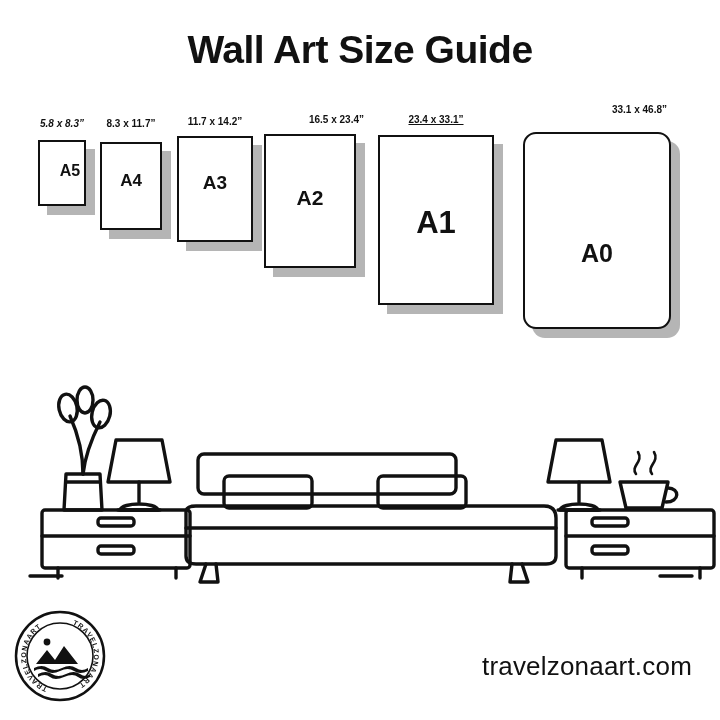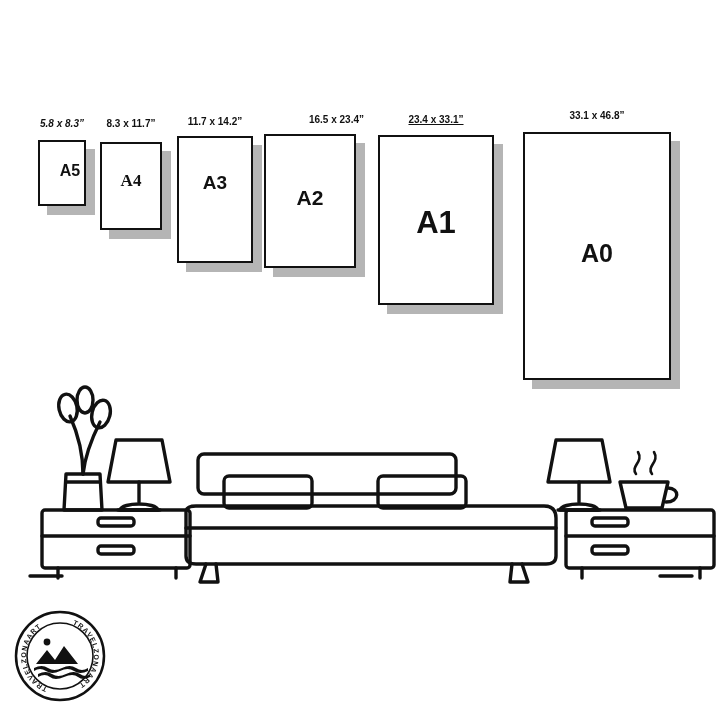--- a/index.html
+++ b/index.html
@@ -94,61 +94,62 @@
     font-size: 7px;
     font-weight: bold;
     letter-spacing: 1px;
   }
 </style>
 </head>
 <body>
 
 <div id="stage">
 
+  <div class="title">Wall Art Size Guide</div>
 
   <div class="frames">
 
     <div class="frame-group">
       <div class="frame-dim" style="left:22px; top:118px; width:80px;font-style:italic;">5.8 x 8.3”</div>
       <div class="frame-box" style="left:38px; top:140px; width:48px; height:66px;">
         <div class="frame-label" style="top:20px; font-size:16px;padding-left:8px;">A5</div>
       </div>
     </div>
 
     <div class="frame-group">
       <div class="frame-dim" style="left:76px; top:118px; width:110px;">8.3 x 11.7”</div>
       <div class="frame-box" style="left:100px; top:142px; width:62px; height:88px;">
-        <div class="frame-label" style="top:27px; font-size:17px;font-family:Liberation Serif, serif;">A4</div>
+        <div class="frame-label" style="top:27px; font-size:17px;">A4</div>
       </div>
     </div>
 
     <div class="frame-group">
       <div class="frame-dim" style="left:155px; top:116px; width:120px;">11.7 x 14.2”</div>
-      <div class="frame-box" style="left:177px; top:136px; width:76px; height:127px;">
+      <div class="frame-box" style="left:177px; top:136px; width:76px; height:106px;">
         <div class="frame-label" style="top:34px; font-size:19px;">A3</div>
       </div>
     </div>
 
     <div class="frame-group">
       <div class="frame-dim" style="left:240px; top:114px; width:124px;text-align:right;">16.5 x 23.4”</div>
       <div class="frame-box" style="left:264px; top:134px; width:92px; height:134px;">
         <div class="frame-label" style="top:50px; font-size:21px;">A2</div>
       </div>
     </div>
 
     <div class="frame-group">
       <div class="frame-dim" style="left:374px; top:114px; width:124px;text-decoration:underline;">23.4 x 33.1”</div>
       <div class="frame-box" style="left:378px; top:135px; width:116px; height:170px;">
         <div class="frame-label" style="top:68px; font-size:31px;">A1</div>
       </div>
     </div>
 
     <div class="frame-group">
-      <div class="frame-dim" style="left:527px; top:110px; width:140px;">33.1 x 46.8”</div>
-      <div class="frame-box" style="left:523px; top:132px; width:148px; height:248px;">
+      <div class="frame-dim" style="left:527px; top:104px; width:140px;text-align:right;">33.1 x 46.8”</div>
+      <div class="frame-box" style="left:523px; top:132px; width:148px; height:197px;border-radius:13px;">
         <div class="frame-label" style="top:105px; font-size:25px;">A0</div>
       </div>
     </div>
 
   </div>
 
   <div class="scene">
     <svg width="720" height="230" viewBox="0 0 720 230" xmlns="http://www.w3.org/2000/svg">
       <g fill="none" stroke="#111111" stroke-width="3.4" stroke-linecap="round" stroke-linejoin="round">
 
@@ -236,14 +237,15 @@
       <path id="arcTop" d="M46 12 a34 34 0 0 1 0 68 a34 34 0 0 1 0 -68" fill="none"></path>
       <text class="logo-text-top" fill="#111111">
         <textPath href="#arcTop" startOffset="6%">TRAVELZONAART</textPath>
       </text>
       <text class="logo-text-bottom" fill="#111111">
         <textPath href="#arcTop" startOffset="56%">TRAVELZONAART</textPath>
       </text>
     </svg>
   </div>
 
+  <div class="footer-url">travelzonaart.com</div>
 
 </div>
 
 </body></html>

